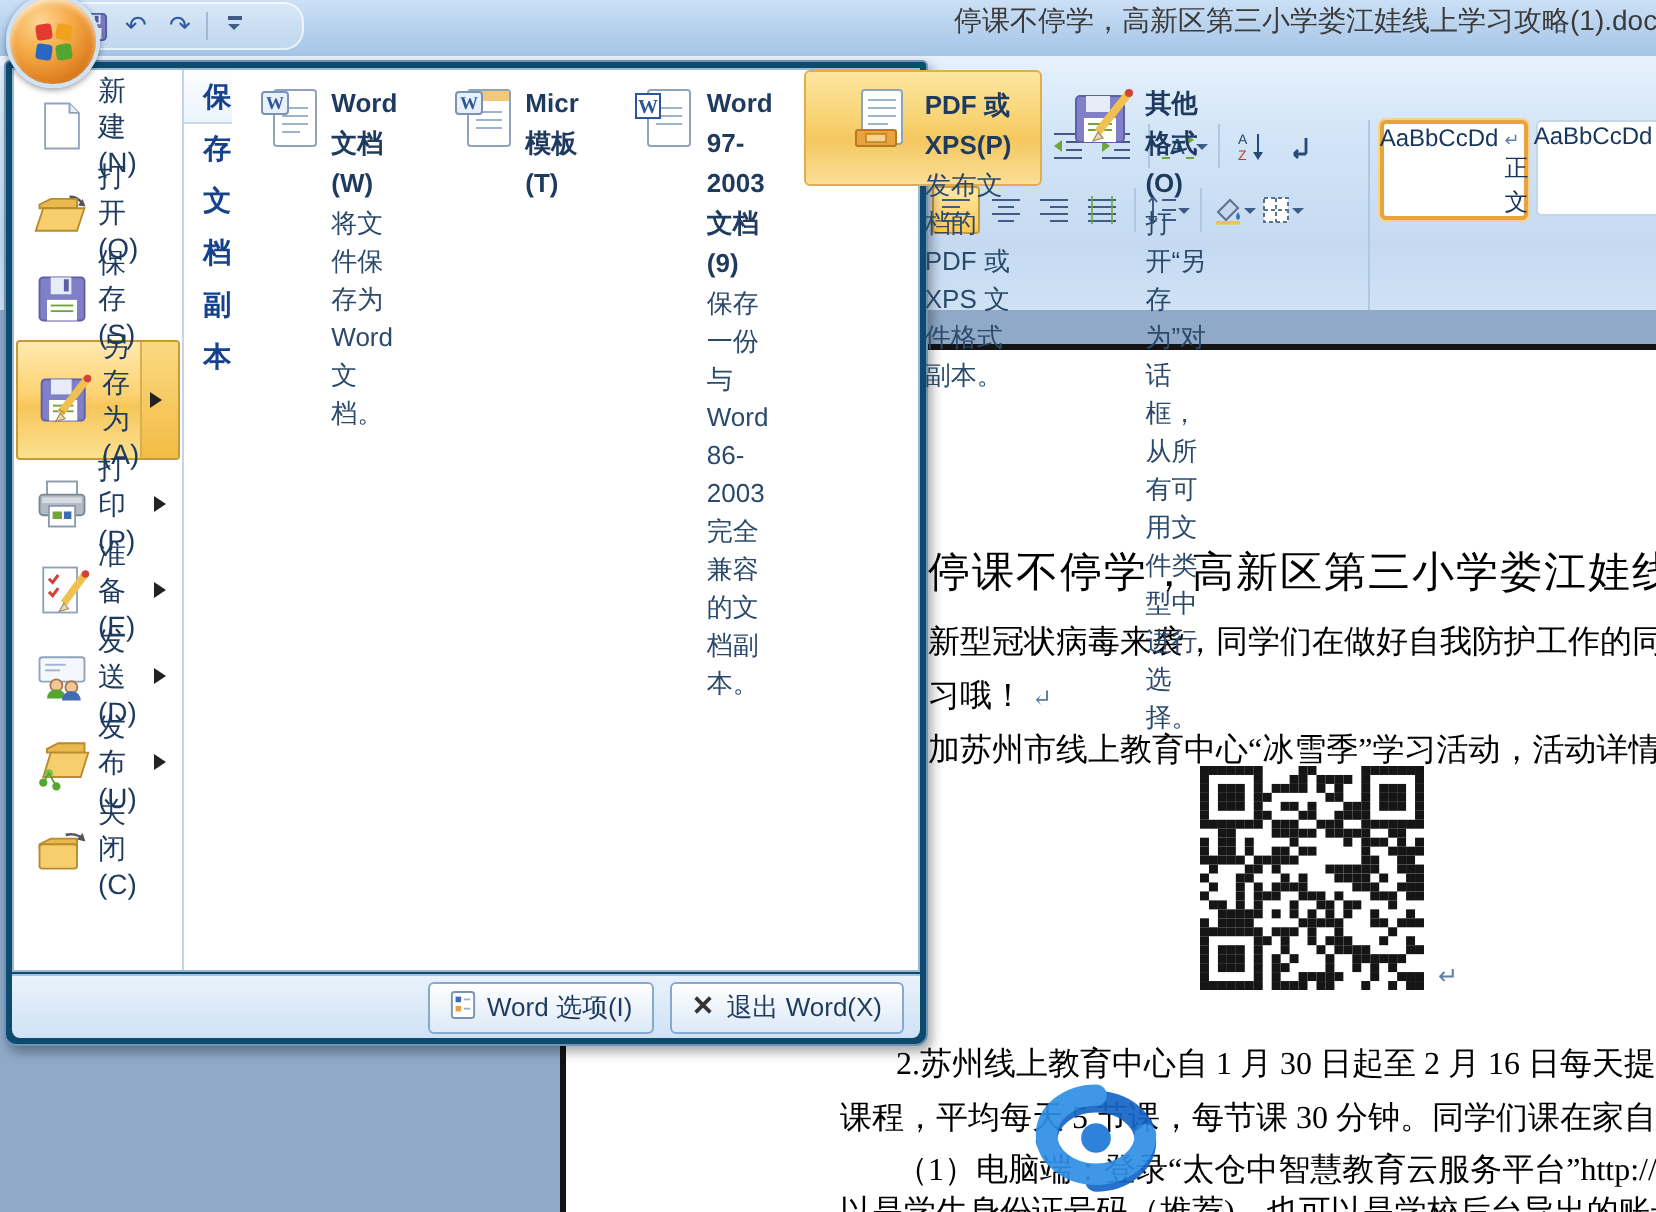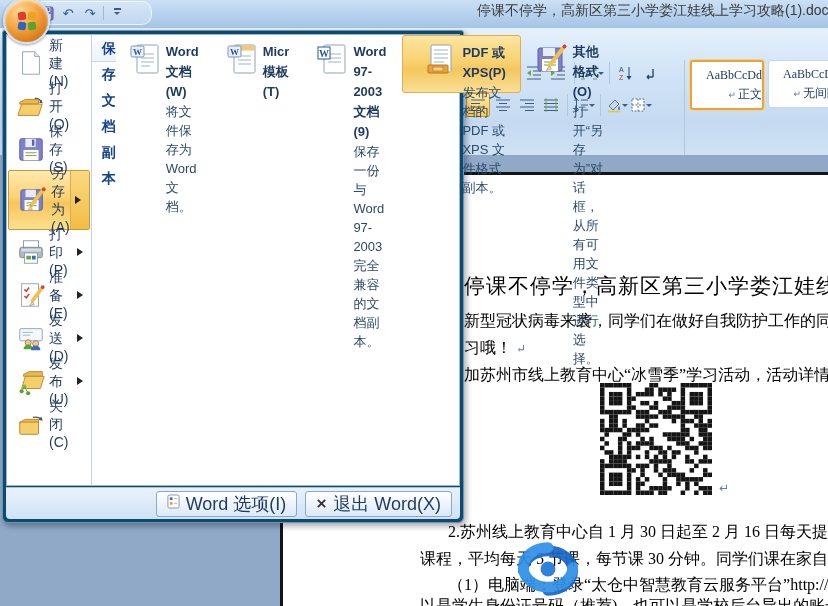--- a/index.html
+++ b/index.html
@@ -33,21 +33,21 @@
     color:#3E5C84;}
   .rb-btn.hl{background:linear-gradient(#FFE9A8,#FFC94F);border:1px solid #C79A3C;}
   .rb-sep{width:1px;height:22px;background:#AFC8E2;margin:0 3px;}
   .group-label{position:absolute;left:0;top:104px;width:250px;text-align:center;font-size:12px;color:#3E5C84;}
   .dlg-launcher{position:absolute;left:240px;top:106px;width:11px;height:11px;border:1px solid #8AA5C4;
     border-radius:2px;background:#DCE9F6;display:flex;align-items:center;justify-content:center;
     font-size:8px;color:#3E5C84;line-height:1;}
   .grp-v-sep{position:absolute;left:684px;top:32px;width:1px;height:112px;background:#AFC8E2;}
   .styles-group{position:absolute;left:690px;top:32px;display:flex;gap:4px;}
   .style-chip{width:70px;height:46px;background:#fff;border:1px solid #C5D6EA;border-radius:3px;
-    display:flex;flex-direction:column;align-items:flex-end;justify-content:center;gap:3px;font-family:Liberation Serif, serif;}
+    display:flex;align-items:flex-start;justify-content:center;gap:3px;}
   .style-chip.selected{border:2px solid #E8A33D;box-shadow:0 0 0 1px #F6D28C;}
   .style-preview{font-size:12px;color:#17365D;}
   .style-name{font-size:12px;color:#17365D;}
   .ret-mark{font-size:9px;color:#5B7FA6;margin-right:2px;}
 
   
   .doc-area{position:absolute;left:0;top:155px;width:828px;height:451px;background:#8FA9C7;}
   .page{position:absolute;left:280px;top:17px;width:548px;height:434px;background:#fff;
     border-top:3px solid #141414;border-left:3px solid #141414;}
   .doc-text{position:absolute;white-space:nowrap;color:#000;}
@@ -82,21 +82,21 @@
   .si-title{font-size:13px;font-weight:bold;color:#1E3A5F;line-height:20px;}
   .si-desc{font-size:13px;color:#2B4A6B;line-height:19px;}
   .sub-item.h60{height:60px;} .sub-item.h76{height:76px;} .sub-item.h74{height:74px;} .sub-item.h58{height:58px;padding-left:17px;}
   .sub-item.hl{margin:0 2px;border:1px solid #E0AE4F;border-radius:3px;
     background:linear-gradient(#FCE6A0,#F8D271 45%,#F4C75F 60%,#FADF96);}
   .menu-footer{position:absolute;left:3px;right:3px;bottom:3px;height:32px;
     background:linear-gradient(#E9F2FB,#CFE2F5);border-top:1px solid #A9C3DF;border-radius:0 0 4px 4px;
     display:flex;align-items:center;justify-content:flex-end;gap:8px;padding-right:8px;box-sizing:border-box;}
   .footer-btn{height:24px;display:flex;align-items:center;gap:6px;padding:0 10px;
     border:1px solid #87A8CF;border-radius:3px;background:linear-gradient(#FFFFFF,#DCE9F7);
-    font-size:18px;color:#1E3A5F;cursor:default;}
+    font-size:13px;color:#1E3A5F;cursor:default;}
 </style>
 </head>
 <body>
 
 <div class="screen">
 
   <div class="titlebar">
     <div class="qat">
       <span class="qat-btn">
         <svg width="15" height="15" viewBox="0 0 16 16">
@@ -810,21 +810,21 @@
                 <rect x="9" y="3" width="21" height="28" rx="1.5" fill="#fff" stroke="#8FA3BC"></rect>
                 <line x1="13" y1="12" x2="26" y2="12" stroke="#9DB4CC"></line>
                 <line x1="13" y1="16" x2="26" y2="16" stroke="#9DB4CC"></line>
                 <line x1="13" y1="20" x2="26" y2="20" stroke="#9DB4CC"></line>
                 <rect x="3" y="5" width="12" height="12" fill="#fff" stroke="#2B579A"></rect>
                 <text x="9" y="14.5" font-size="10" font-weight="bold" fill="#2B579A" text-anchor="middle" font-family="Liberation Serif">W</text>
               </svg>
             </span>
           <span class="si-text">
             <div class="si-title">Word 97-2003 文档(9)</div>
-            <div class="si-desc">保存一份与 Word 97-2003 完全兼容的文档副本。</div>
+            <div class="si-desc">保存一份与 Word 86-2003 完全兼容的文档副本。</div>
           </span>
         </div>
 
         <div class="sub-item h58 hl">
           <span class="si-icon">
               <svg width="34" height="36" viewBox="0 0 34 36">
                 <rect x="7" y="2" width="20" height="27" rx="1.5" fill="#fff" stroke="#8FA3BC"></rect>
                 <line x1="10" y1="7" x2="24" y2="7" stroke="#9DB4CC"></line>
                 <line x1="10" y1="11" x2="24" y2="11" stroke="#9DB4CC"></line>
                 <line x1="10" y1="15" x2="24" y2="15" stroke="#9DB4CC"></line>

